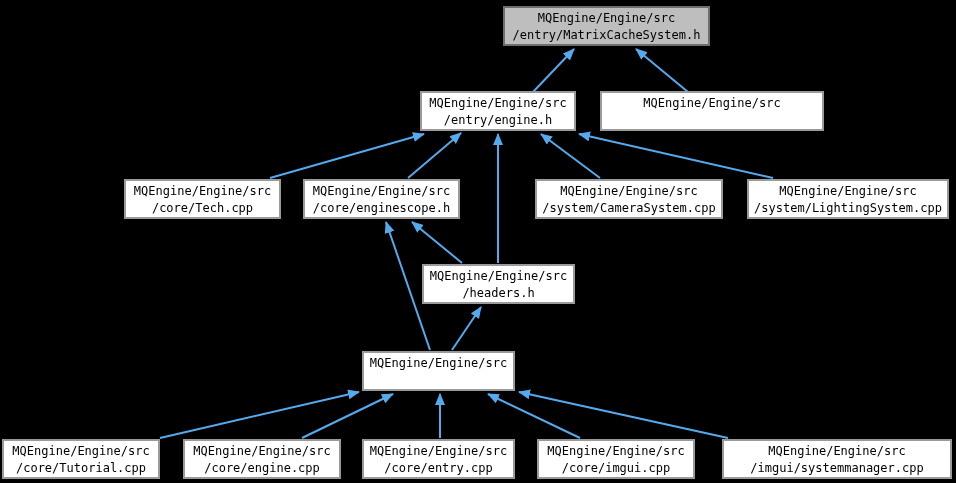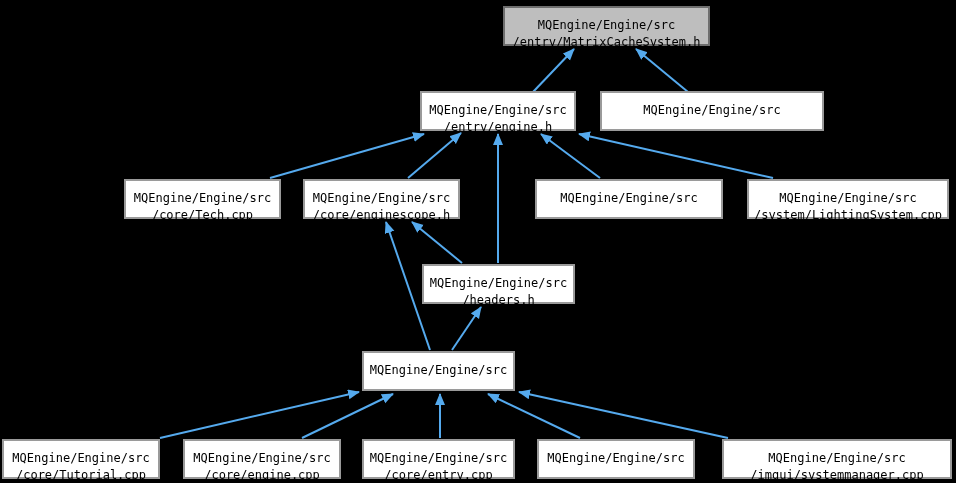--- a/index.html
+++ b/index.html
@@ -32,21 +32,21 @@
   }
   .node {
     position: absolute;
     box-sizing: border-box;
     background: var(--node-fill);
     border: 2px solid var(--node-border);
     color: #000;
     font-size: 12px;
     line-height: 17px;
     text-align: center;
-    padding-top: 9px;
+    padding-top: 2px;
     white-space: nowrap;
     cursor: pointer;
   }
   .node.highlighted {
     background: var(--hl-fill);
     border-color: var(--hl-border);
   }
   .node .line { width: 100%; }
 </style>
 </head>
@@ -89,20 +89,21 @@
     <div class="node" style="left: 124px; top: 179px; width: 157px; height: 40px;">
       <div class="line">MQEngine/Engine/src</div>
       <div class="line">/core/Tech.cpp</div>
     </div>
     <div class="node" style="left: 303px; top: 179px; width: 157px; height: 40px;">
       <div class="line">MQEngine/Engine/src</div>
       <div class="line">/core/enginescope.h</div>
     </div>
     <div class="node" style="left: 535px; top: 179px; width: 188px; height: 40px;">
       <div class="line">MQEngine/Engine/src</div>
+      <div class="line">/system/CameraSystem.cpp</div>
     </div>
     <div class="node" style="left: 747px; top: 179px; width: 202px; height: 40px;">
       <div class="line">MQEngine/Engine/src</div>
       <div class="line">/system/LightingSystem.cpp</div>
     </div>
     <div class="node" style="left: 422px; top: 264px; width: 153px; height: 40px;">
       <div class="line">MQEngine/Engine/src</div>
       <div class="line">/headers.h</div>
     </div>
     <div class="node" style="left: 362px; top: 351px; width: 153px; height: 40px;">
@@ -115,18 +116,19 @@
     <div class="node" style="left: 183px; top: 439px; width: 158px; height: 40px;">
       <div class="line">MQEngine/Engine/src</div>
       <div class="line">/core/engine.cpp</div>
     </div>
     <div class="node" style="left: 362px; top: 439px; width: 153px; height: 40px;">
       <div class="line">MQEngine/Engine/src</div>
       <div class="line">/core/entry.cpp</div>
     </div>
     <div class="node" style="left: 537px; top: 439px; width: 158px; height: 40px;">
       <div class="line">MQEngine/Engine/src</div>
+      <div class="line">/core/imgui.cpp</div>
     </div>
     <div class="node" style="left: 722px; top: 439px; width: 230px; height: 40px;">
       <div class="line">MQEngine/Engine/src</div>
       <div class="line">/imgui/systemmanager.cpp</div>
     </div>
   </div>
 
 </body></html>

